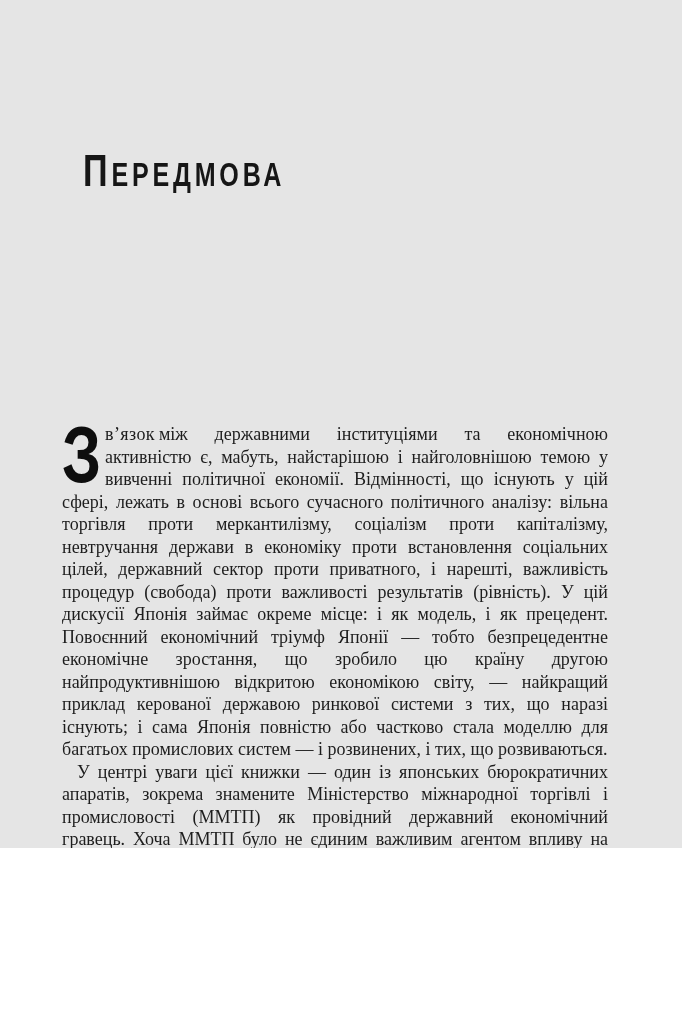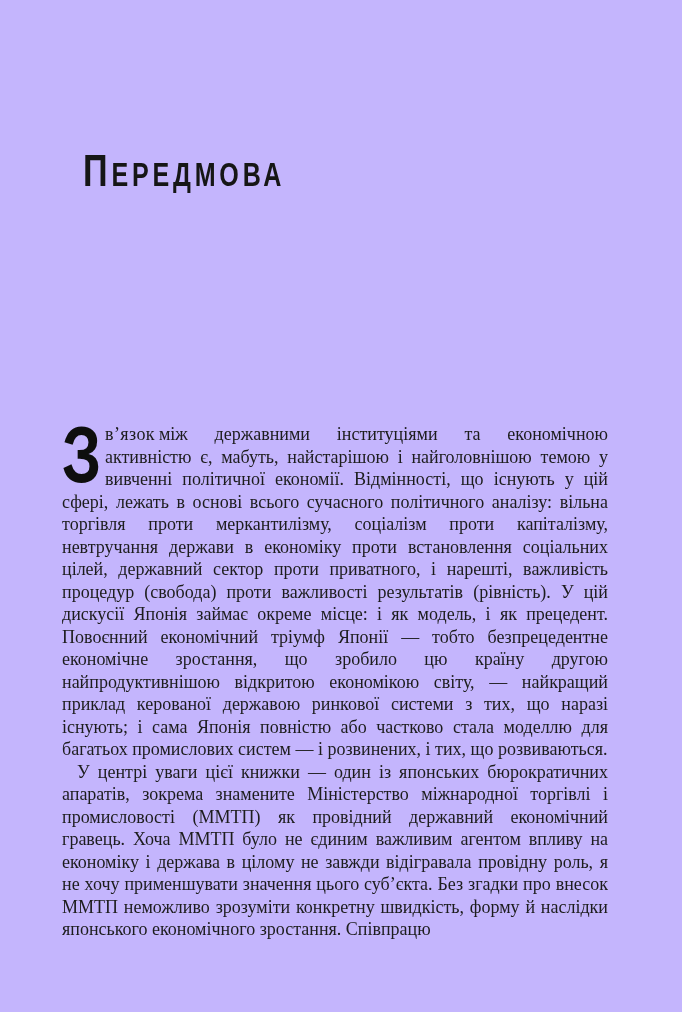--- a/index.html
+++ b/index.html
@@ -3,22 +3,22 @@
 <meta charset="utf-8">
 <style>
   html, body {
     margin: 0;
     padding: 0;
     background: #ffffff;
   }
   .page {
     position: relative;
     width: 682px;
-    height: 1012px;
-    background: #c4b5fd;
+    height: 848px;
+    background: #e5e5e5;
     overflow: hidden;
     font-family: "Liberation Serif", serif;
     color: #1d1d1d;
   }
   
   .heading {
     position: absolute;
     left: 83px;
     top: 148px;
     margin: 0;

